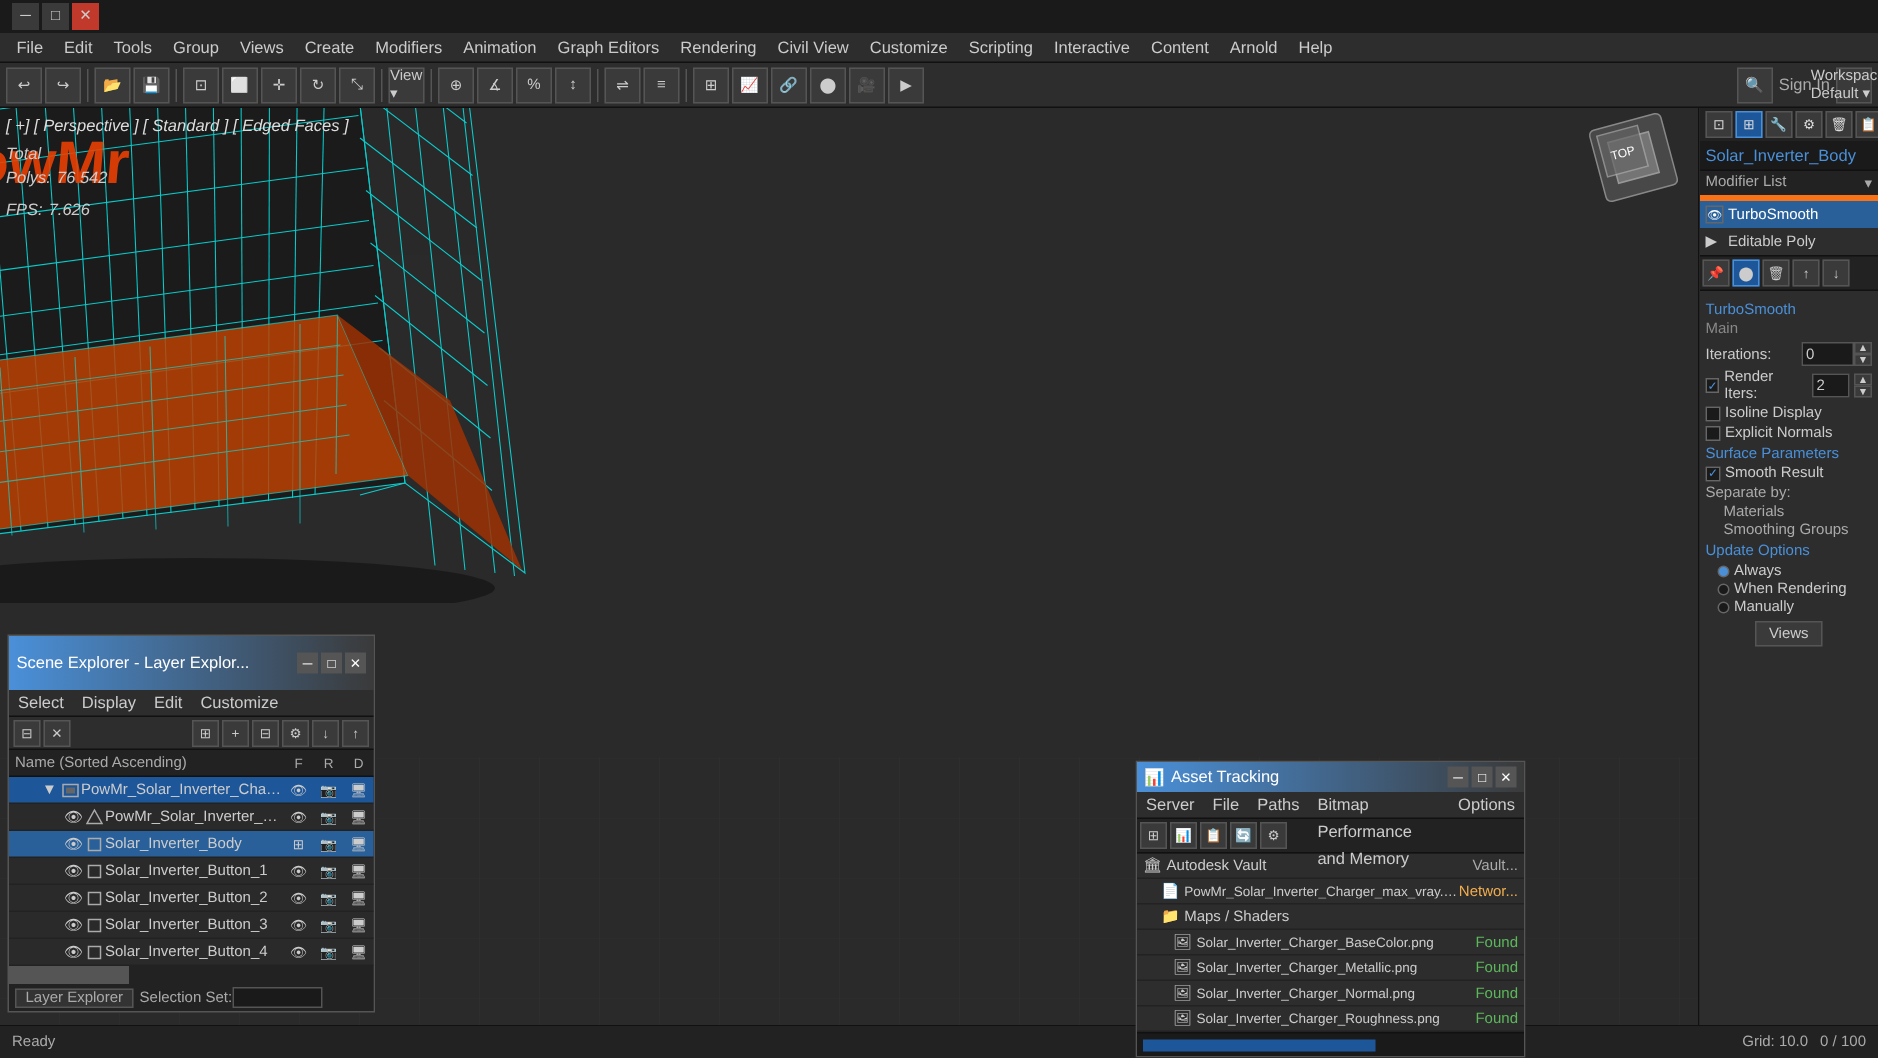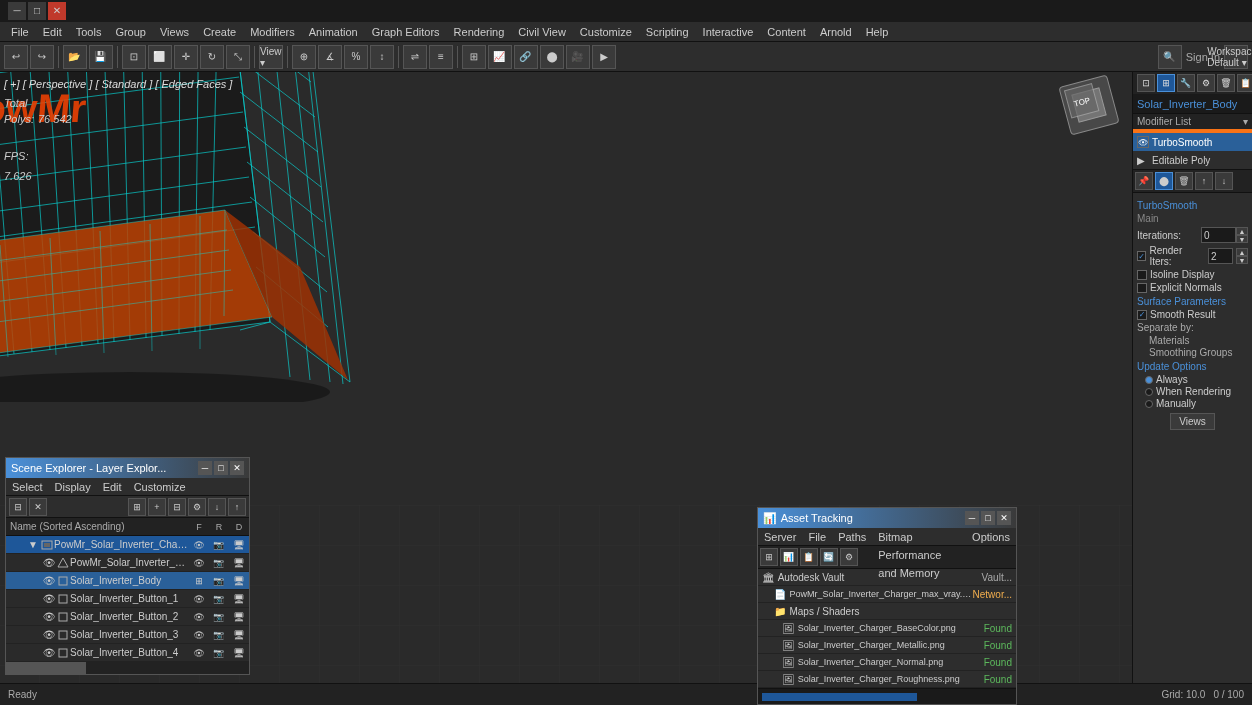--- a/index.html
+++ b/index.html
@@ -80,21 +80,21 @@
       position: absolute;
       left: 5px;
       bottom: 30px;
       width: 245px;
       background: #2d2d2d;
       border: 1px solid #555;
       z-index: 10;
     }
     #scene-explorer-title {
       background: linear-gradient(to right, #4a90d9, #3a3a3a);
-      height: 20px;
+      height: 36px;
       display: flex;
       align-items: center;
       justify-content: space-between;
       padding: 0 5px;
       font-size: 11px;
       color: #fff;
     }
     #scene-explorer-title-controls { display: flex; gap: 2px; }
     #scene-explorer-title-controls span {
       width: 14px; height: 14px; line-height: 14px; text-align: center;
@@ -533,21 +533,21 @@
     <div id="vp-grid"></div>
 
     <div id="vp-info">
       <div style="color:#ddd; font-size:11px;">[ +] [ Perspective ] [ Standard ] [ Edged Faces ]</div>
       <div style="margin-top:2px;">
         <div style="color:#ccc;">Total</div>
         <div style="display:flex;gap:4px;">
           <span>Polys:</span>
           <span>76 542</span>
         </div>
-        <div style="display:flex;gap:4px;margin-top:20px;flex-direction:column;">
+        <div style="display:flex;gap:4px;margin-top:4px;">
           <span>FPS:</span>
           <span>7.626</span>
         </div>
       </div>
     </div>
 
     <div id="nav-cube">
       <div class="nav-cube-inner">
         <svg width="44" height="44" viewBox="0 0 44 44">
           <rect x="8" y="8" width="28" height="28" fill="#888" stroke="#bbb" stroke-width="1" opacity="0.7"></rect>
@@ -824,20 +824,25 @@
           </div>
           <span class="se-label">Solar_Inverter_Button_4</span>
           <span class="se-col-small">👁</span>
           <span class="se-col-small">📷</span>
           <span class="se-col-small">🖥</span>
         </div>
       </div>
       <div id="scrollbar-h">
         <div id="scrollbar-thumb"></div>
       </div>
+      <div id="se-statusbar">
+        <span style="cursor:pointer; padding: 0 6px; background:#333; border:1px solid #555; margin-right:4px;">Layer Explorer</span>
+        <span>Selection Set:</span>
+        <input type="text" style="width: 60px; height: 14px; background: rgb(26, 26, 26); border: 1px solid rgb(85, 85, 85); color: rgb(204, 204, 204); font-size: 10px;">
+      </div>
     </div>
 
     <div id="asset-tracking">
       <div id="at-title">
         <div style="display:flex;align-items:center;gap:4px;">
           <span>📊</span>
           <span>Asset Tracking</span>
         </div>
         <div id="at-title-controls">
           <span>─</span>

